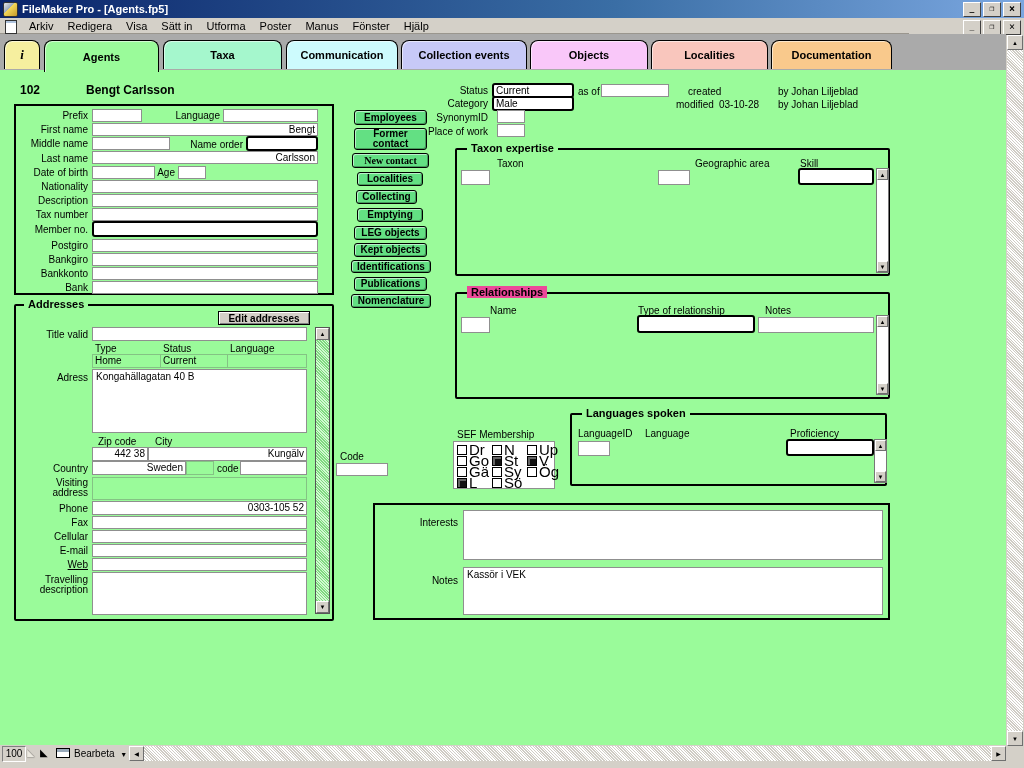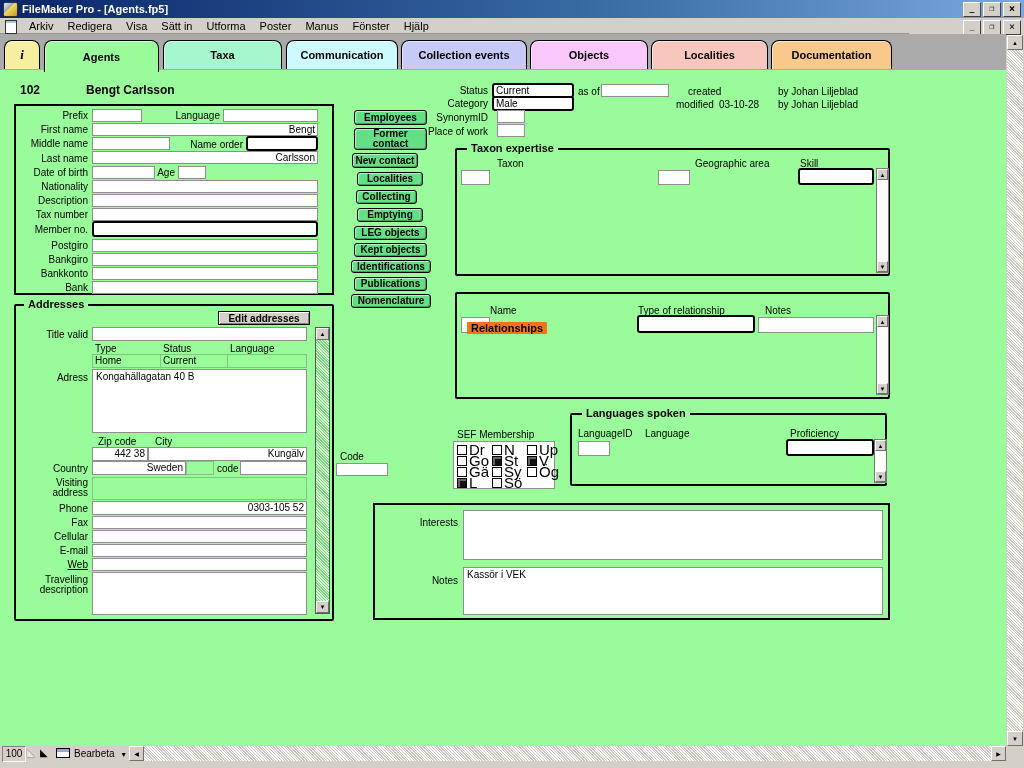--- a/index.html
+++ b/index.html
@@ -190,21 +190,21 @@
   <div class="fld" style="left:92px;top:239px;width:226px;height:13px;"></div>
   <div class="lblr" style="left:16px;top:254px;width:72px;">Bankgiro</div>
   <div class="fld" style="left:92px;top:253px;width:226px;height:13px;"></div>
   <div class="lblr" style="left:16px;top:268px;width:72px;">Bankkonto</div>
   <div class="fld" style="left:92px;top:267px;width:226px;height:13px;"></div>
   <div class="lblr" style="left:16px;top:282px;width:72px;">Bank</div>
   <div class="fld" style="left:92px;top:281px;width:226px;height:13px;"></div>
 
   <div class="abtn" style="left: 354px; top: 110px; width: 73px; height: 15px; background: rgb(99, 224, 131);">Employees</div>
   <div class="abtn" style="left: 354px; top: 128px; width: 73px; height: 22px; background: rgb(99, 224, 131);">Former contact</div>
-  <div class="abtn" style="left: 352px; top: 153px; width: 66px; height: 15px; background: rgb(99, 224, 131);">New contact</div>
+  <div class="abtn" style="left: 352px; top: 153px; width: 77px; height: 15px; background: rgb(99, 224, 131); font-family: Liberation Serif, serif;">New contact</div>
   <div class="abtn" style="left: 357px; top: 172px; width: 66px; height: 14px; background: rgb(99, 224, 131);">Localities</div>
   <div class="abtn" style="left: 356px; top: 190px; width: 61px; height: 14px; background: rgb(99, 224, 131);">Collecting</div>
   <div class="abtn" style="left: 357px; top: 208px; width: 66px; height: 14px; background: rgb(99, 224, 131);">Emptying</div>
   <div class="abtn" style="left: 354px; top: 226px; width: 73px; height: 14px; background: rgb(99, 224, 131);">LEG objects</div>
   <div class="abtn" style="left: 354px; top: 243px; width: 73px; height: 14px; background: rgb(99, 224, 131);">Kept objects</div>
   <div class="abtn" style="left: 351px; top: 260px; width: 80px; height: 13px; background: rgb(99, 224, 131);">Identifications</div>
   <div class="abtn" style="left: 354px; top: 277px; width: 73px; height: 14px; background: rgb(99, 224, 131);">Publications</div>
   <div class="abtn" style="left: 351px; top: 294px; width: 80px; height: 14px; background: rgb(99, 224, 131);">Nomenclature</div>
 
   <div class="grp" style="left:455px;top:148px;width:435px;height:128px;"></div>
@@ -214,21 +214,21 @@
   <div class="lbll" style="left:800px;top:158px;">Skill</div>
   <div class="fld" style="left:461px;top:170px;width:29px;height:15px;"></div>
   <div class="fld" style="left:658px;top:170px;width:32px;height:15px;"></div>
   <div class="fldb" style="left:798px;top:168px;width:76px;height:17px;"></div>
   <div class="msb" style="left:876px;top:168px;height:105px;">
     <div class="sba up"></div>
     <div class="sba dn"></div>
   </div>
 
   <div class="grp" style="left:455px;top:292px;width:435px;height:107px;"></div>
-  <div class="grpt" style="left: 467px; top: 286px; background: #f97316; margin-top: 36px;">Relationships</div>
+  <div class="grpt" style="left: 467px; top: 286px; background: #ec4899;">Relationships</div>
   <div class="lbll" style="left:490px;top:305px;">Name</div>
   <div class="lbll" style="left:638px;top:305px;">Type of relationship</div>
   <div class="lbll" style="left:765px;top:305px;">Notes</div>
   <div class="fld" style="left:461px;top:317px;width:29px;height:16px;"></div>
   <div class="fldb" style="left:637px;top:315px;width:118px;height:18px;"></div>
   <div class="fld" style="left:758px;top:317px;width:116px;height:16px;"></div>
   <div class="msb" style="left:876px;top:315px;height:80px;">
     <div class="sba up"></div>
     <div class="sba dn"></div>
   </div>

